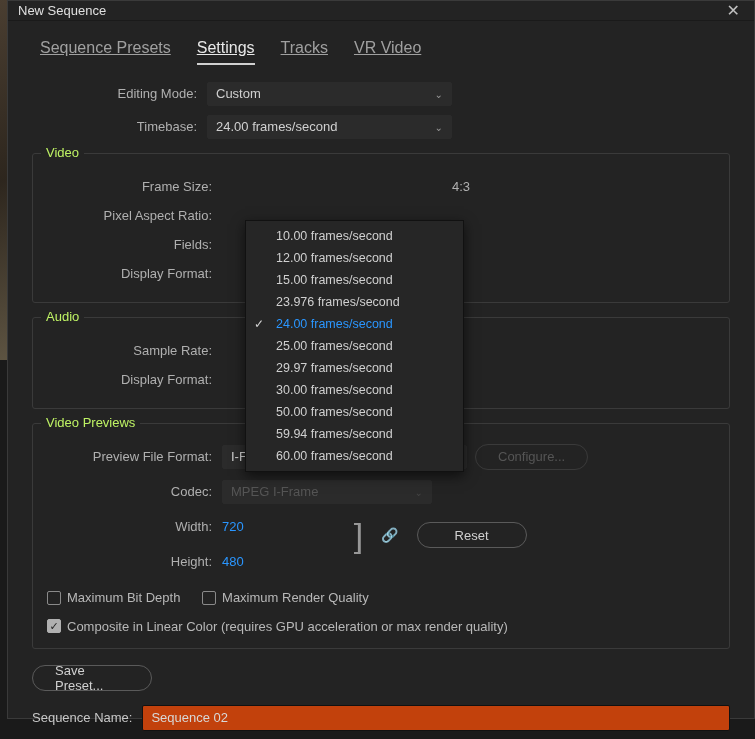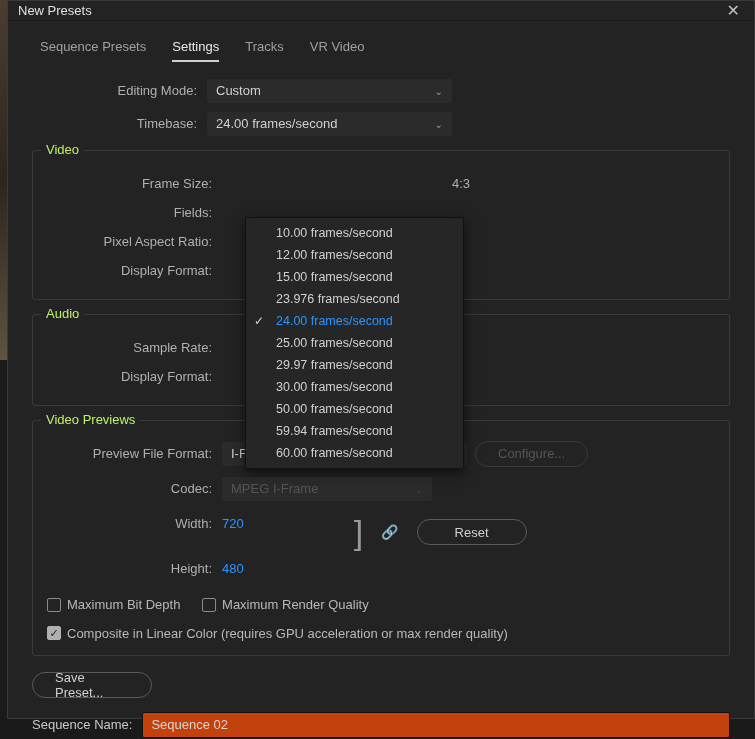--- a/index.html
+++ b/index.html
@@ -55,21 +55,22 @@
   .tabs {
     display: flex;
     gap: 26px;
     margin-bottom: 14px;
     padding-left: 8px;
   }
   .tab {
     color: #a0a0a0;
     padding-bottom: 6px;
     cursor: pointer;
-    font-size: 13px;
+    font-size: 16px;
+    text-decoration: underline;
   }
   .tab.active {
     color: #e8e8e8;
     border-bottom: 2px solid #d0d0d0;
   }
   .settings-area {
     position: relative;
   }
   .row {
     display: flex;
@@ -236,21 +237,21 @@
   }
   .dropdown .item.selected { color: #2a96ff; }
 </style>
 </head>
 <body>
 
 <div class="bg-partial"></div>
 
 <div class="dialog">
   <div class="titlebar">
-    <span class="title">New Presets</span>
+    <span class="title">New Sequence</span>
     <span class="close-x">✕</span>
   </div>
 
   <div class="body">
 
     <div class="tabs">
       <div class="tab">Sequence Presets</div>
       <div class="tab active">Settings</div>
       <div class="tab">Tracks</div>
       <div class="tab">VR Video</div>
@@ -280,25 +281,25 @@
 
       <div class="group" style="margin-top:12px;">
         <div class="group-title">Video</div>
         <div class="row">
           <div class="label-col">Frame Size:</div>
           <div class="ctrl-col">
               <span class="ratio-txt" style="margin-left:230px;">4:3</span>
             </div>
         </div>
         <div class="row">
+          <div class="label-col">Pixel Aspect Ratio:</div>
+          <div class="ctrl-col"></div>
+        </div>
+        <div class="row">
           <div class="label-col">Fields:</div>
-          <div class="ctrl-col"></div>
-        </div>
-        <div class="row">
-          <div class="label-col">Pixel Aspect Ratio:</div>
           <div class="ctrl-col"></div>
         </div>
         <div class="row">
           <div class="label-col">Display Format:</div>
           <div class="ctrl-col"></div>
         </div>
       </div>
 
       <div class="group">
         <div class="group-title">Audio</div>
@@ -335,21 +336,21 @@
         </div>
 
         <div class="row" style="margin-top:6px; align-items:flex-start;">
           <div style="flex:0 0 auto;">
             <div class="row">
               <div class="label-col">Width:</div>
               <div class="ctrl-col">
                   <span class="blue-val">720</span>
                 </div>
             </div>
-            <div class="row" style="margin-top:16px;">
+            <div class="row" style="margin-top:6px;">
               <div class="label-col">Height:</div>
               <div class="ctrl-col">
                   <span class="blue-val">480</span>
                 </div>
             </div>
           </div>
           <div class="dims" style="margin-left:110px; margin-top:6px;">
             <span class="bracket">]</span>
             <span class="link-icon">🔗</span>
             <div class="btn-pill" style="width:110px;">Reset</div>

